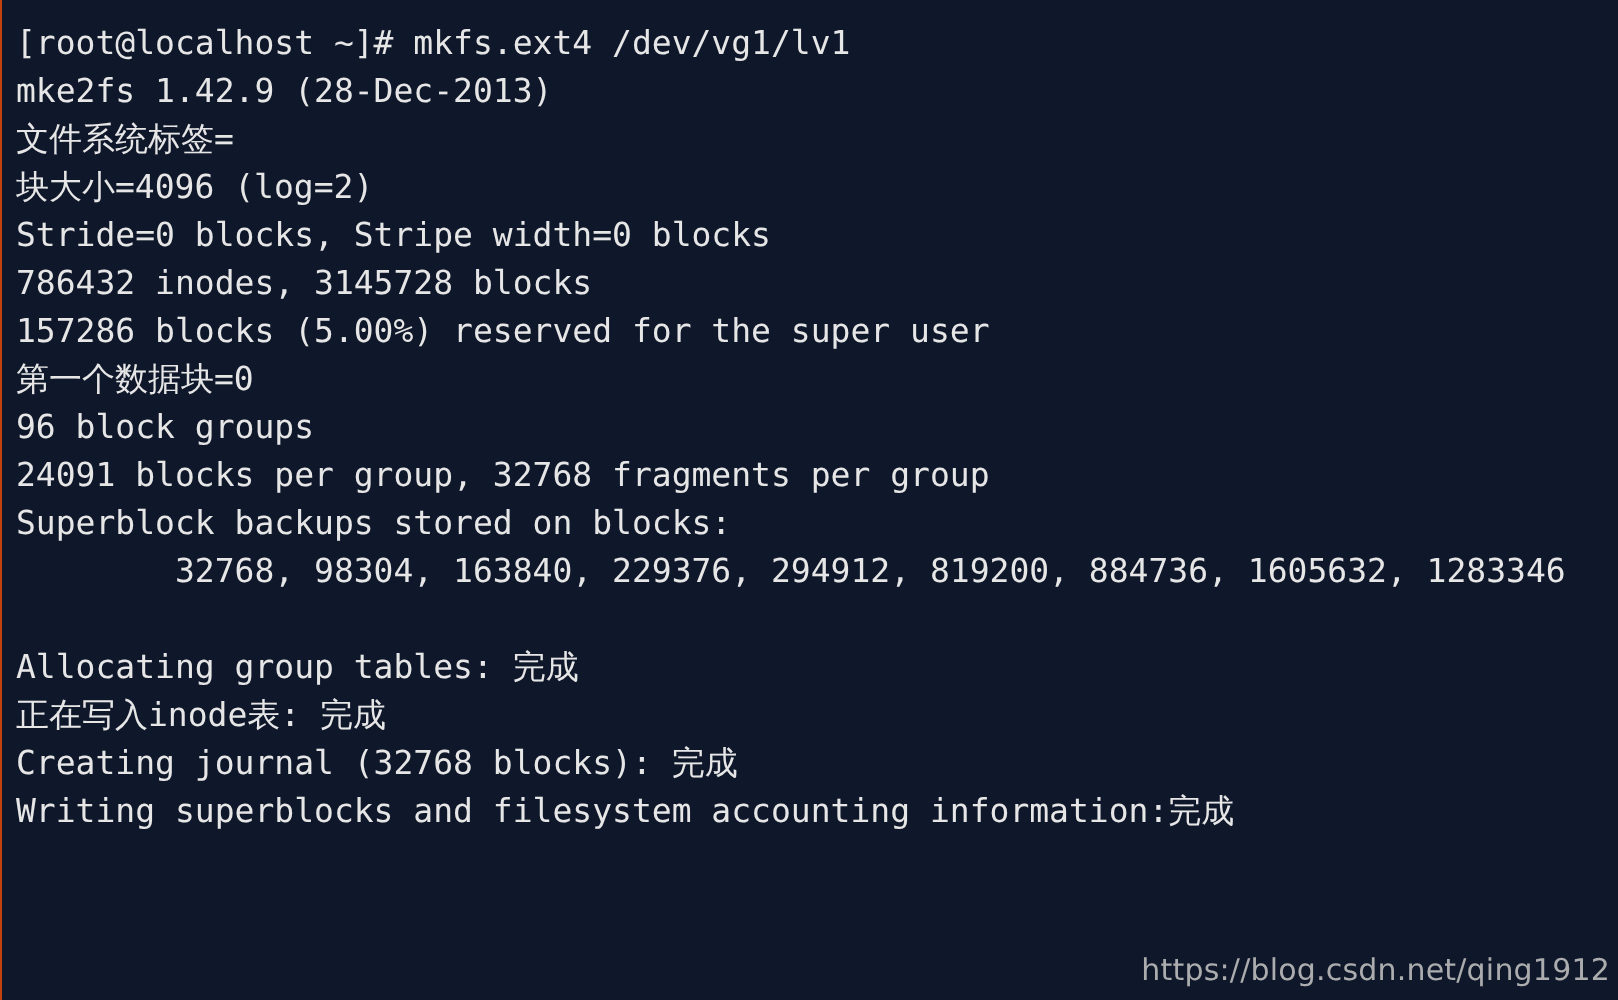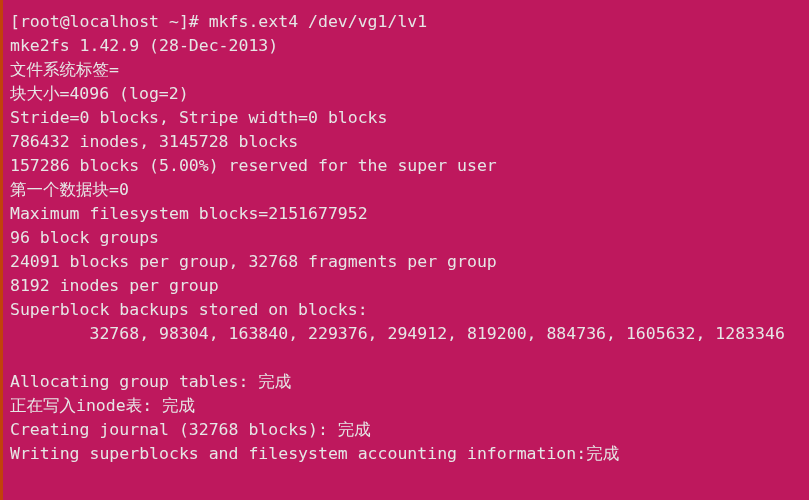--- a/index.html
+++ b/index.html
@@ -15,23 +15,23 @@
     font-family: "DejaVu Sans Mono", "Liberation Mono", monospace;
   }
 
   
   #terminal {
     position: absolute;
     left: 0;
     top: 0;
     width: 809px;
     height: 500px;
-    background: #be185d;
+    background: #0f172a;
     box-sizing: border-box;
-    border-left: 3px solid #c2410c;
+    border-left: 1px solid #c2410c;
     overflow: hidden;
   }
 
   #screen {
     position: absolute;
     left: 0;
     top: 0;
     width: 806px;
     padding-left: 7px;
     box-sizing: border-box;
@@ -97,28 +97,27 @@
 
     <div class="row">[root@localhost ~]# mkfs.ext4 /dev/vg1/lv1</div>
 
     <div class="row">mke2fs 1.42.9 (28-Dec-2013)</div>
     <div class="row">文件系统标签=</div>
     <div class="row">块大小=4096 (log=2)</div>
     <div class="row">Stride=0 blocks, Stripe width=0 blocks</div>
     <div class="row">786432 inodes, 3145728 blocks</div>
     <div class="row">157286 blocks (5.00%) reserved for the super user</div>
     <div class="row">第一个数据块=0</div>
-    <div class="row">Maximum filesystem blocks=2151677952</div>
     <div class="row">96 block groups</div>
     <div class="row">24091 blocks per group, 32768 fragments per group</div>
-    <div class="row">8192 inodes per group</div>
     <div class="row">Superblock backups stored on blocks:</div>
     <div class="row">        32768, 98304, 163840, 229376, 294912, 819200, 884736, 1605632, 1283346</div>
     <div class="row blank"></div>
     <div class="row">Allocating group tables: 完成</div>
     <div class="row">正在写入inode表: 完成</div>
     <div class="row">Creating journal (32768 blocks): 完成</div>
     <div class="row">Writing superblocks and filesystem accounting information:完成</div>
 
   </div>
 
+  <div id="watermark">https://blog.csdn.net/qing1912</div>
 
 </div>
 
 </body></html>

